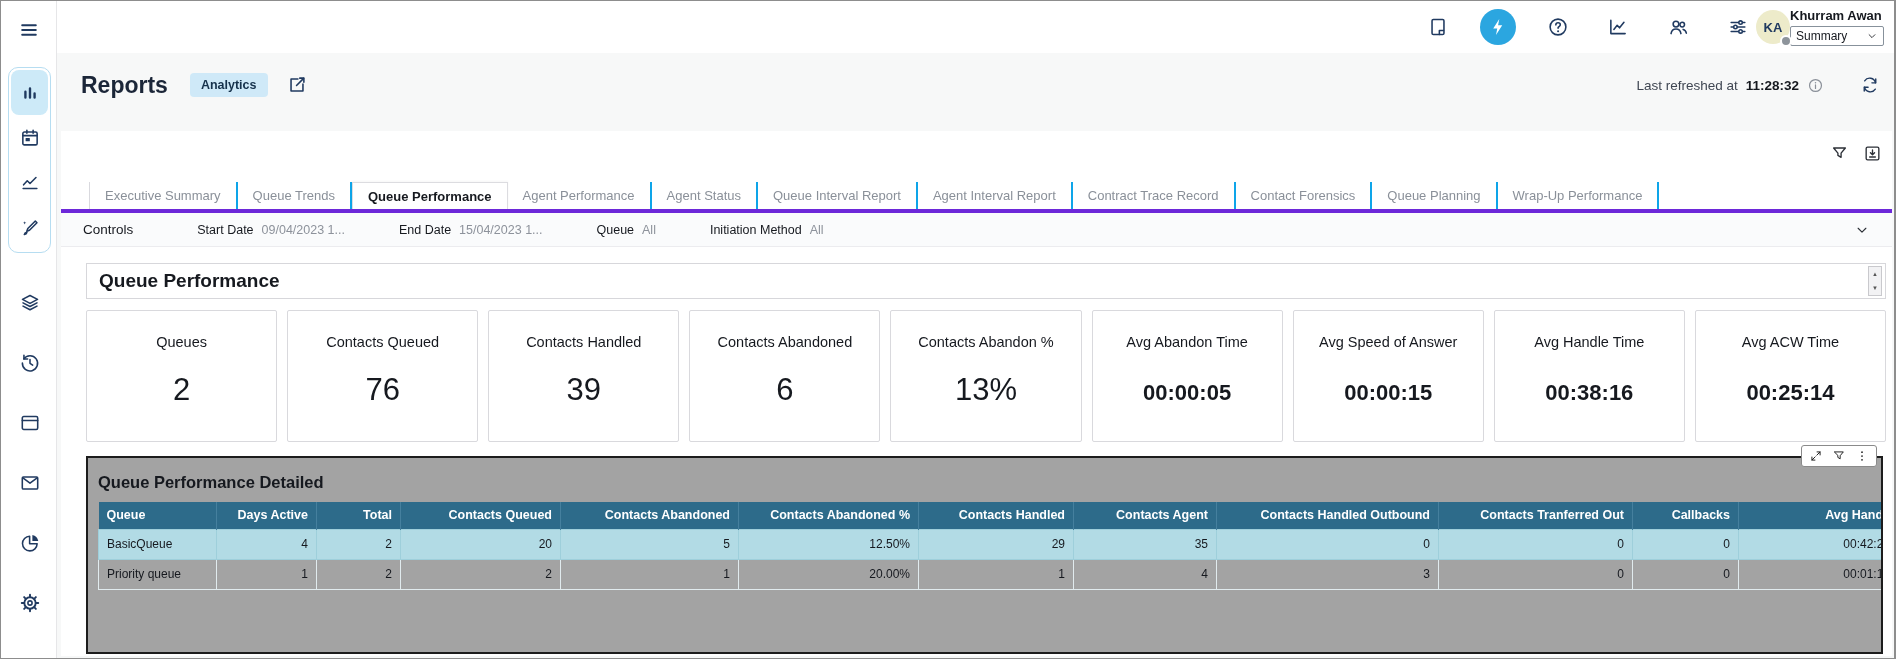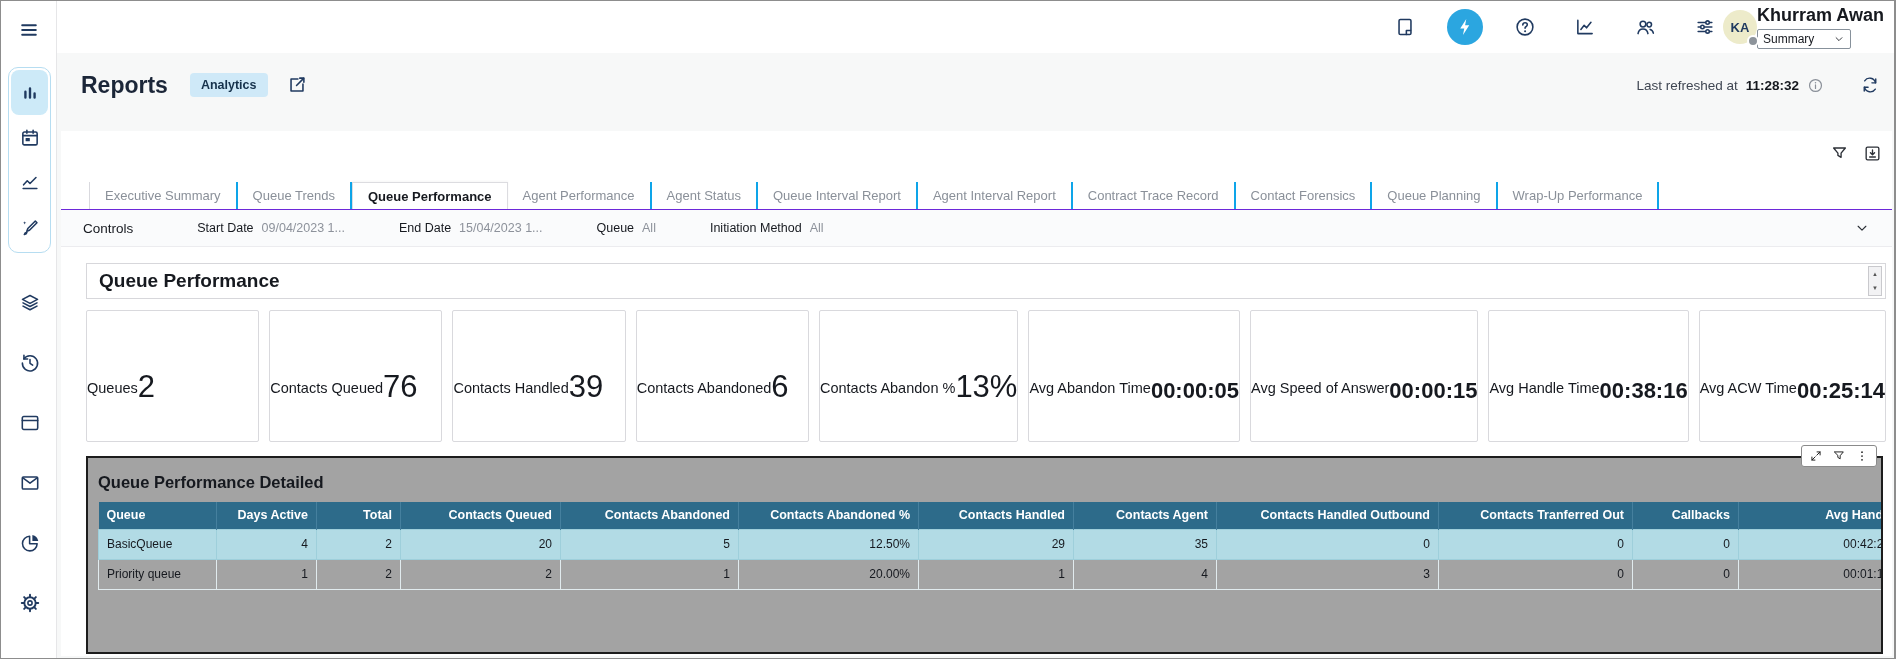--- a/index.html
+++ b/index.html
@@ -9,21 +9,21 @@
   .svg{width:22px;height:22px;fill:none;stroke:currentColor;stroke-width:1.7;stroke-linecap:round;stroke-linejoin:round;display:block;}
 
   
   .topbar{position:absolute;left:56px;top:0;right:0;height:52px;background:#fff;}
   .tb-right{position:absolute;right:6px;top:0;height:52px;display:flex;align-items:center;}
   .tb-btn{width:36px;height:36px;border-radius:50%;display:flex;align-items:center;justify-content:center;color:var(--navy);cursor:pointer;}
   .tb-active{background:var(--accent);color:#fff;}
   .avatar{position:relative;width:34px;height:34px;border-radius:50%;background:#edebca;color:#203a60;font-weight:bold;font-size:13px;display:flex;align-items:center;justify-content:center;}
   .status-dot{position:absolute;right:-2px;bottom:-3px;width:12px;height:12px;border-radius:50%;background:#8d949b;border:2px solid #fff;}
   .user-block{display:flex;flex-direction:column;gap:3px;margin-right:4px;}
-  .user-name{font-size:18px;font-weight:bold;color:#16191f;}
+  .user-name{font-size:13px;font-weight:bold;color:#16191f;}
   .status-select{display:flex;align-items:center;justify-content:space-between;width:94px;height:20px;border:1px solid #87919b;border-radius:2px;background:#fff;padding:0 5px;font-size:12px;color:#16191f;cursor:pointer;}
   .status-select .svg{width:12px;height:12px;}
 
   
   .sidebar{position:absolute;left:0;top:0;width:56px;height:100%;background:#fff;border-right:1px solid #e6e6e8;z-index:5;color:var(--navy);}
   .hamburger{position:absolute;left:13px;top:17px;width:30px;height:24px;display:flex;align-items:center;justify-content:center;cursor:pointer;}
   .side-group{position:absolute;left:7px;top:66px;width:43px;border:1px solid #b6ddf1;border-radius:10px;background:#fff;padding:2px;display:flex;flex-direction:column;}
   .side-slot{width:100%;height:45px;display:flex;align-items:center;justify-content:center;border-radius:8px;cursor:pointer;}
   .side-slot.active{background:var(--tile);}
   .side-rest{position:absolute;left:7px;top:291px;width:43px;display:flex;flex-direction:column;align-items:center;gap:38px;}
@@ -42,37 +42,37 @@
   
   .panel{position:absolute;left:60px;top:130px;right:2px;bottom:2px;background:#fff;}
   .panel-tools{position:absolute;top:13px;right:10px;display:flex;gap:14px;color:#2b2f36;}
   .panel-tools .svg{width:19px;height:19px;cursor:pointer;}
 
   .tabstrip{position:absolute;top:51px;left:28px;right:28px;height:27px;display:flex;}
   .tab{display:flex;align-items:center;padding:0 15px;font-size:13px;color:#8a9099;border-right:2px solid #0ea5e9;white-space:nowrap;cursor:pointer;}
   .tab:first-child{border-left:1px solid #d9d9de;}
   .tab.active{background:#fff;color:#16191f;font-weight:bold;border:1px solid #dcdce0;border-bottom:none;box-shadow:0 -1px 2px rgba(0,0,0,.04);}
 
-  .controls{position:absolute;top:78px;left:0;right:0;height:38px;background:#fafbfc;border-top:1px solid #6d28d9;border-bottom:1px solid #ececef;display:flex;align-items:center;padding:0 22px;}
+  .controls{position:absolute;top:78px;left:0;right:0;height:38px;background:#fafbfc;border-top:4px solid #6d28d9;border-bottom:1px solid #ececef;display:flex;align-items:center;padding:0 22px;}
   .controls-label{font-size:13.5px;color:#16191f;margin-right:64px;}
   .filters{display:flex;gap:54px;}
   .filter{display:flex;align-items:center;gap:8px;font-size:12.5px;cursor:pointer;}
   .f-label{font-weight:normal;color:#16191f;}
   .f-value{color:#8d929b;}
   .controls-chevron{margin-left:auto;color:#2b2f36;cursor:pointer;}
   .controls-chevron .svg{width:16px;height:16px;}
 
   .content{position:absolute;top:116px;left:0;right:0;bottom:0;}
   .section-bar{position:absolute;top:16px;left:25px;right:6px;height:36px;border:1px solid #d7d7db;background:#fff;display:flex;align-items:center;justify-content:space-between;padding:0 3px 0 12px;}
   .section-title{font-size:19px;font-weight:bold;color:#16191f;}
   .spinner{width:14px;height:30px;display:flex;flex-direction:column;border:1px solid #c9c9cd;background:#f2f2f4;cursor:pointer;}
   .spinner span{flex:1;display:flex;align-items:center;justify-content:center;font-size:6px;color:#555;}
 
   .kpis{position:absolute;top:63px;left:25px;right:6px;height:132px;display:flex;gap:10px;}
-  .kpi{flex:1;background:#fff;border:1px solid #d9d9dd;border-radius:2px;display:flex;flex-direction:row;align-items:center;}
+  .kpi{flex:1;background:#fff;border:1px solid #d9d9dd;border-radius:2px;display:flex;flex-direction:column;align-items:center;}
   .kpi-label{margin-top:23px;font-size:14.5px;color:#16191f;white-space:nowrap;}
   .kpi-value{margin-top:22px;font-size:31px;color:#16191f;}
   .kpi-value.time{font-size:22px;font-weight:bold;margin-top:30px;}
 
   .table-card{position:absolute;top:209px;left:25px;right:9px;bottom:2px;background:#a3a3a3;border:2px solid #1c1c1c;}
   .table-actions{position:absolute;top:-13px;right:4px;background:#fff;border:1px solid #8a8a8a;border-radius:3px;display:flex;gap:9px;padding:3px 7px;color:#222;}
   .table-actions .svg{width:14px;height:14px;cursor:pointer;}
   .table-title{margin:15px 0 10px 10px;font-size:16.5px;font-weight:bold;color:#16191f;}
   .table-wrap{margin-left:10px;width:calc(100% - 10px);overflow:hidden;}
   table{border-collapse:collapse;table-layout:fixed;width:1800px;font-size:12px;}

